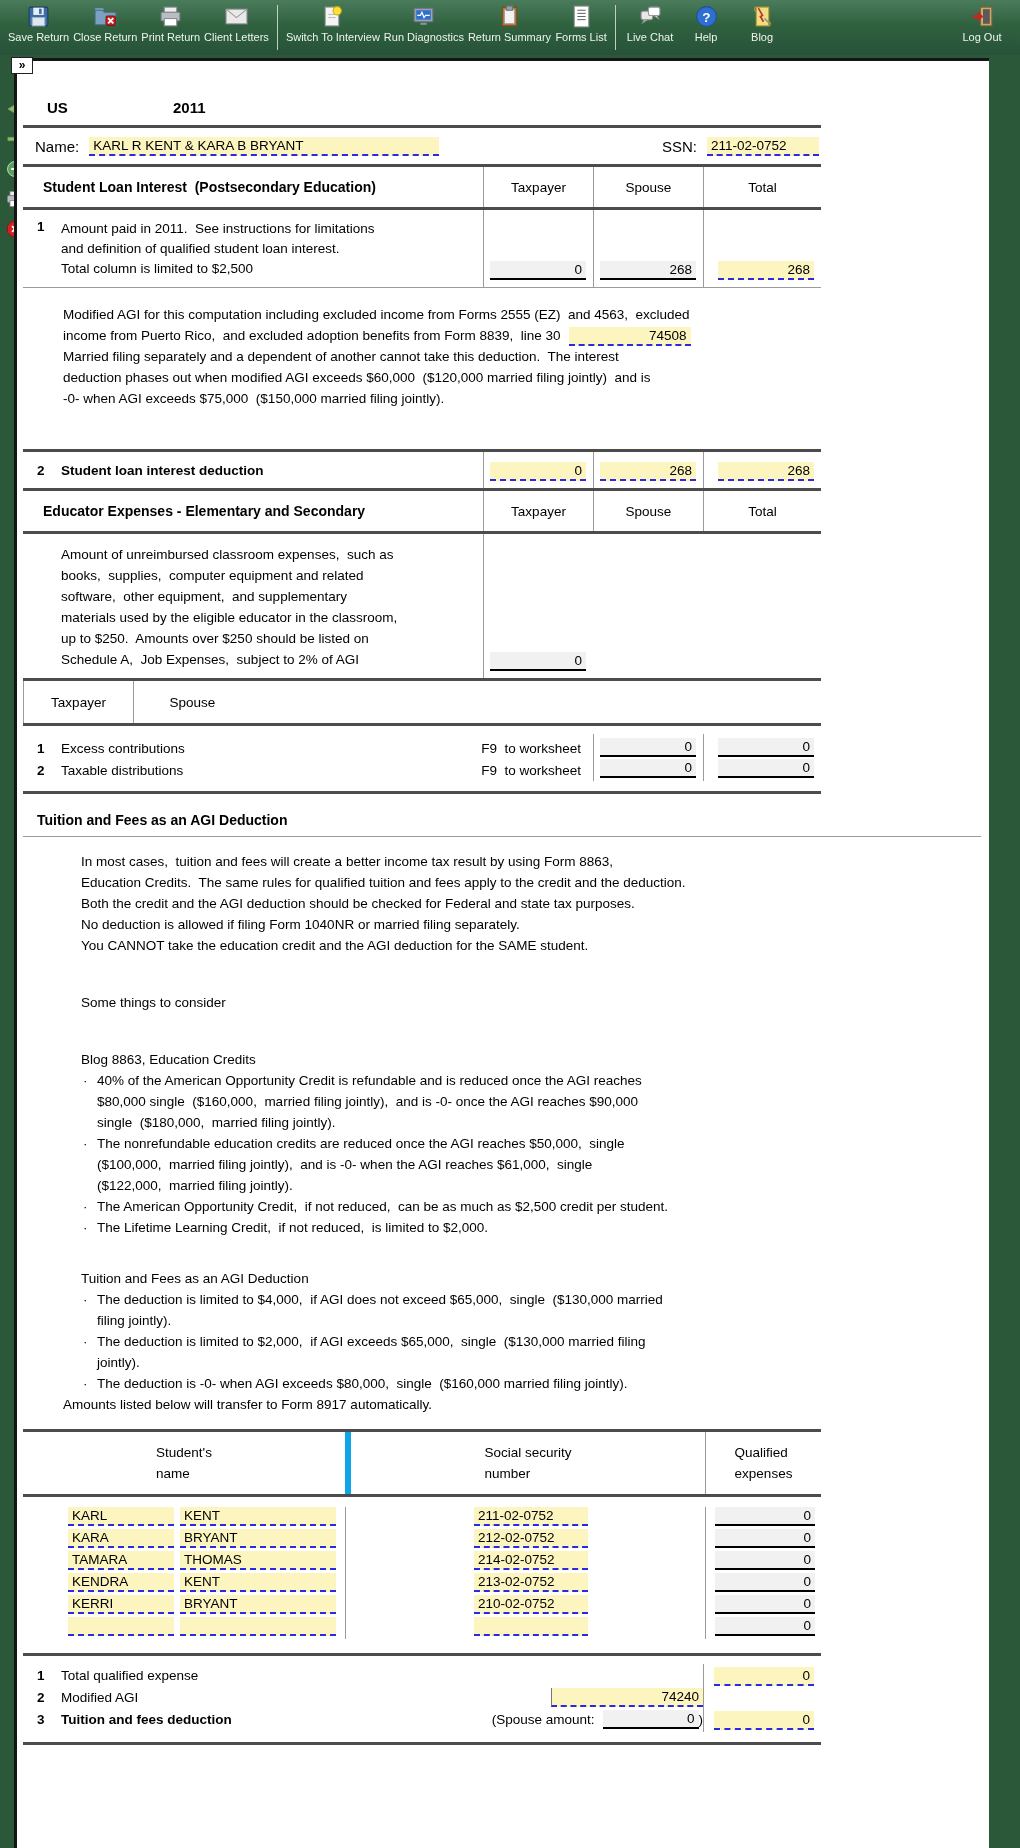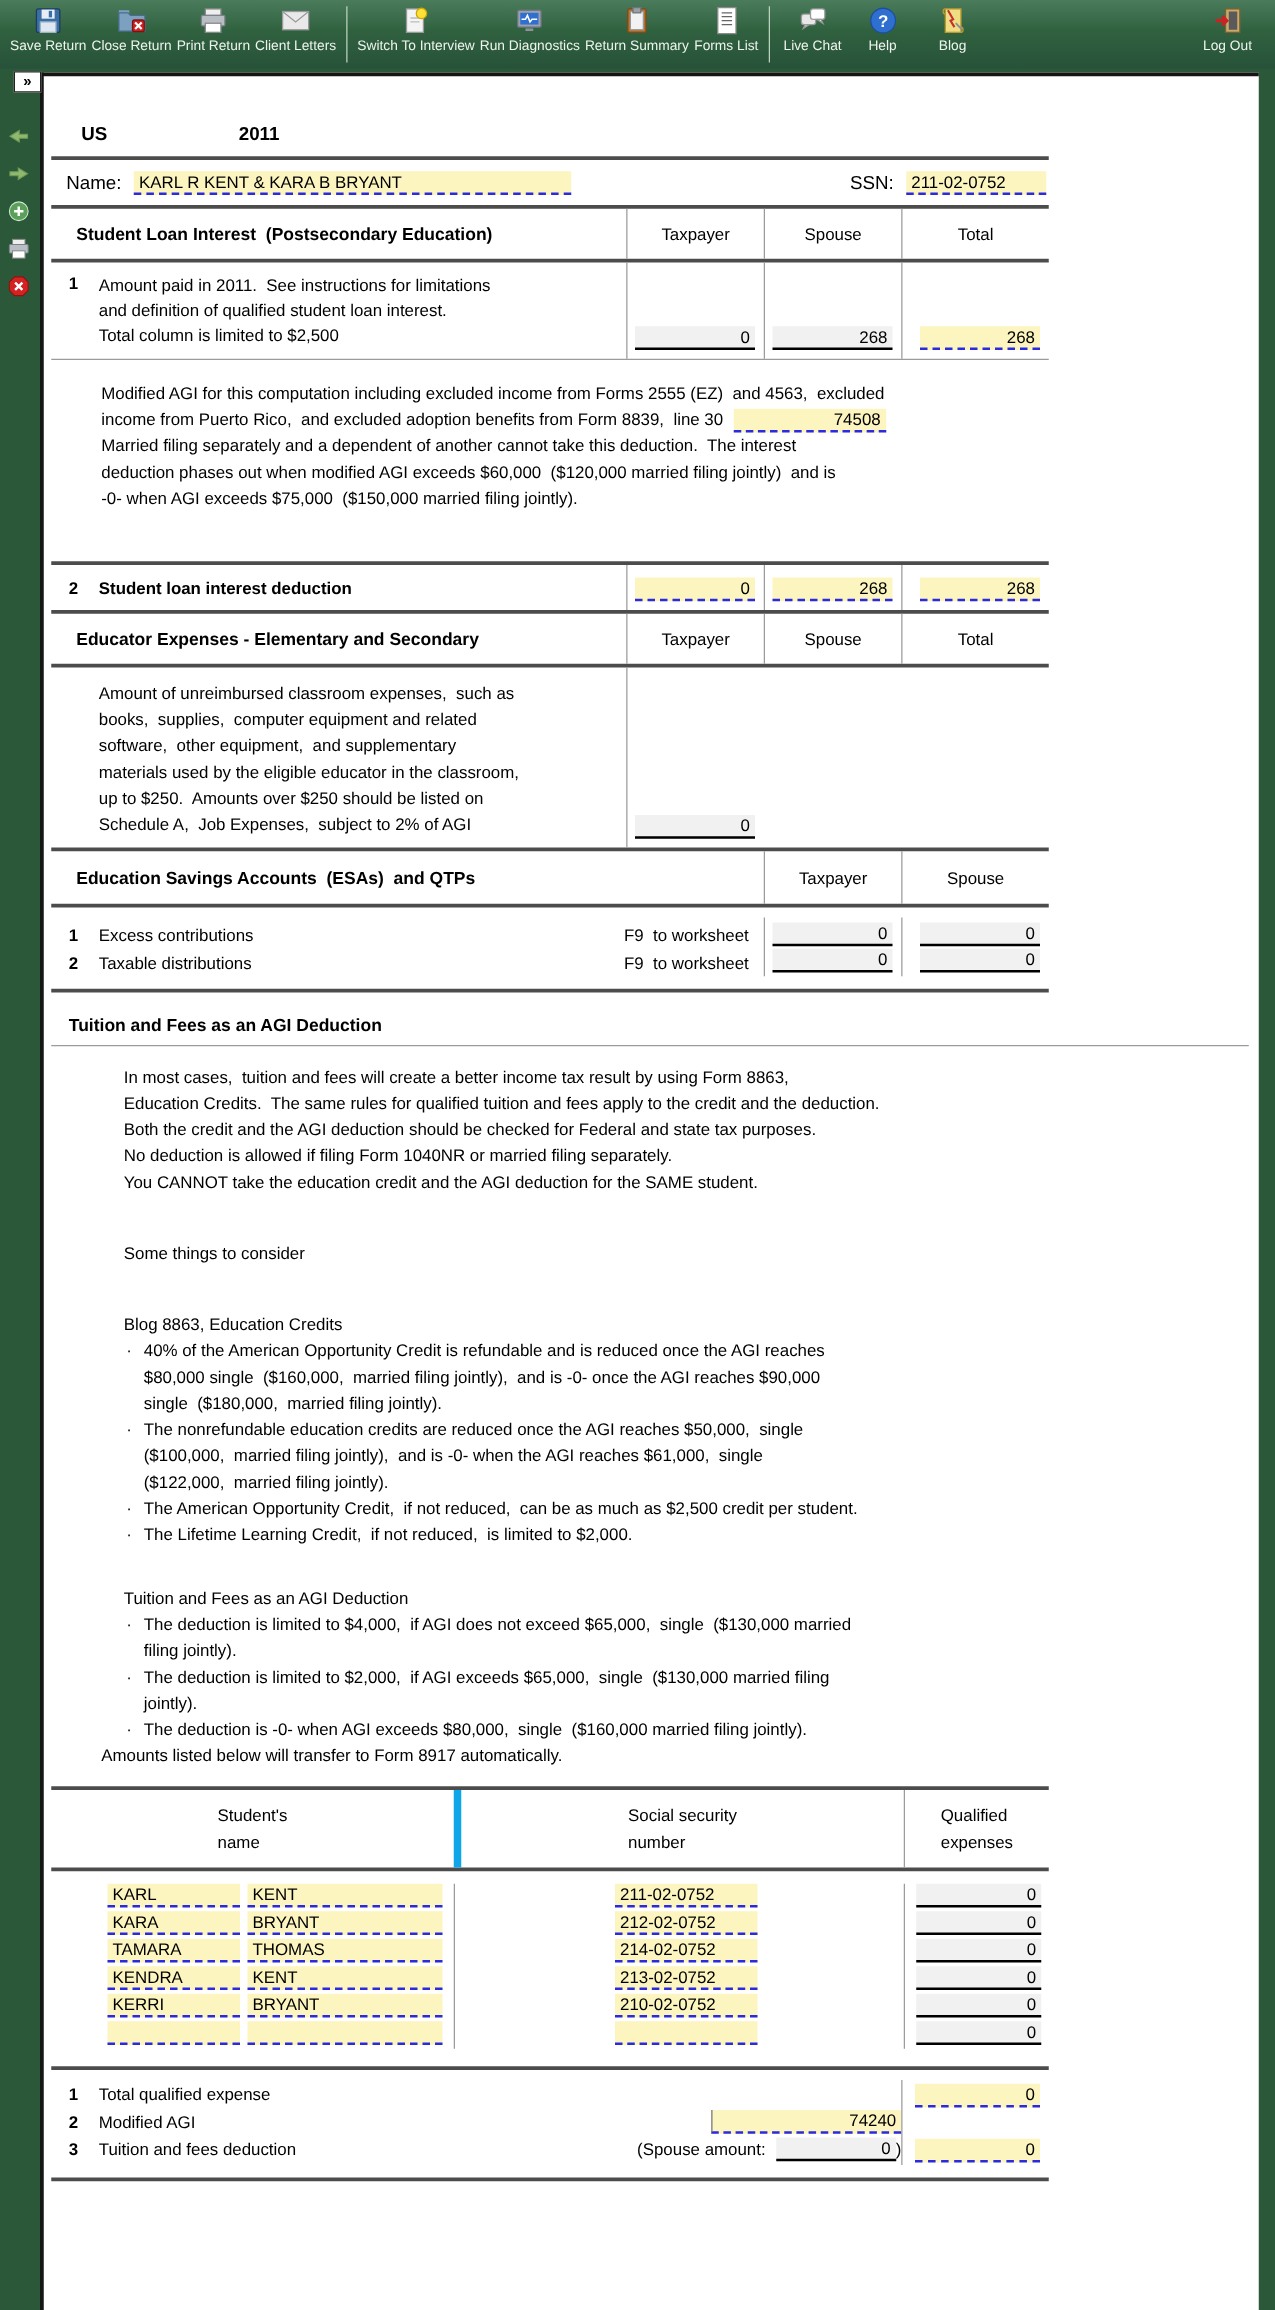--- a/index.html
+++ b/index.html
@@ -10,26 +10,26 @@
 .tbtn{min-width:56px;display:flex;flex-direction:column;align-items:center;color:#eef4ee;font-size:11px;line-height:12px;text-align:center;cursor:pointer;padding:1px 2px}
 .tbtn svg{width:25px;height:25px;margin-bottom:2px}
 .tsep{width:1px;height:45px;background:#bcd2bf;margin:2px 6px 0}
 .tspace{flex:1}
 
 .sidebar{position:absolute;top:55px;left:0;width:30px;bottom:0;background:#2b5839;display:flex;flex-direction:column;align-items:center;padding-top:44px;gap:10px}
 .sicon{width:20px;height:20px;cursor:pointer}
 .sicon svg{width:20px;height:20px}
 .tab{position:absolute;top:57px;left:11px;width:22px;height:17px;background:#fff;border:1px solid #222;font-size:12px;font-weight:bold;line-height:14px;text-align:center;z-index:6;cursor:pointer}
 
-.page{position:absolute;top:58px;left:32px;width:975px;bottom:0;background:#fff;border-left:3px solid #151515;border-top:3px solid #151515;padding:0 8px 0 6px;font-size:13.5px}
+.page{position:absolute;top:58px;left:14px;width:975px;bottom:0;background:#fff;border-left:3px solid #151515;border-top:3px solid #151515;padding:0 8px 0 6px;font-size:13.5px}
 .pw{white-space:pre-wrap}
 .tw{width:798px}
 .hr3{height:3px;background:#4c4c4c}
 .hr1{height:1px;background:#9b9b9b}
-.b{font-weight:normal}
+.b{font-weight:bold}
 
 .fld{height:19px;line-height:16px;padding:1px 4px;font-size:13.5px}
 .ry{background:#fcf5bf;border-bottom:2px dashed #2a2ae0}
 .rg{background:#f1f1f1;border-bottom:2px solid #000}
 .rt{text-align:right}
 
 .ftop{display:flex;align-items:flex-end;height:64px;padding-bottom:9px;font-weight:bold;font-size:15px}
 .ftop .us{padding-left:24px;width:150px}
 .ftop .ttl{flex:1;text-align:center}
 .ftop .yr{padding-right:30px}
@@ -322,21 +322,20 @@
 materials used by the eligible educator in the classroom,
 up to $250.  Amounts over $250 should be listed on
 Schedule A,  Job Expenses,  subject to 2% of AGI</div>
     <div class="vcell">
         <span class="fld rg rt">0</span>
       </div>
   </div>
 
   <div class="hr3 tw"></div>
   <div class="shead tw" style="height:42px">
-    <div class="h-label2 pw">Education Savings Accounts  (ESAs)  and QTPs</div>
     <div class="col">Taxpayer</div>
     <div class="colT">Spouse</div>
   </div>
   <div class="hr3 tw"></div>
   <div class="esabody tw">
     <div class="esa-l">
       <div class="esar">
         <span class="lnum">1</span>
         <span>Excess contributions</span>
         <span class="f9 pw">F9  to worksheet</span>

